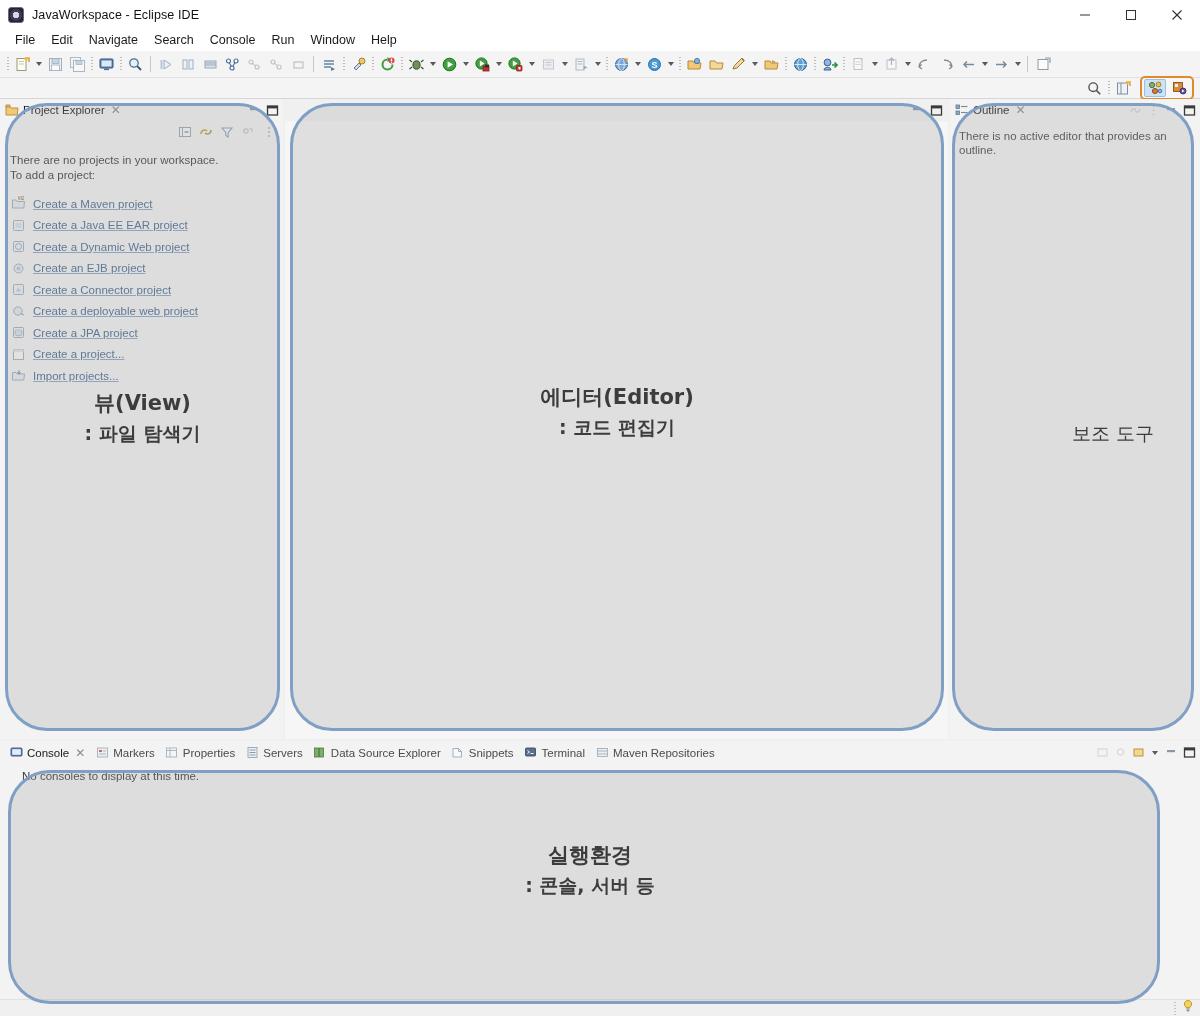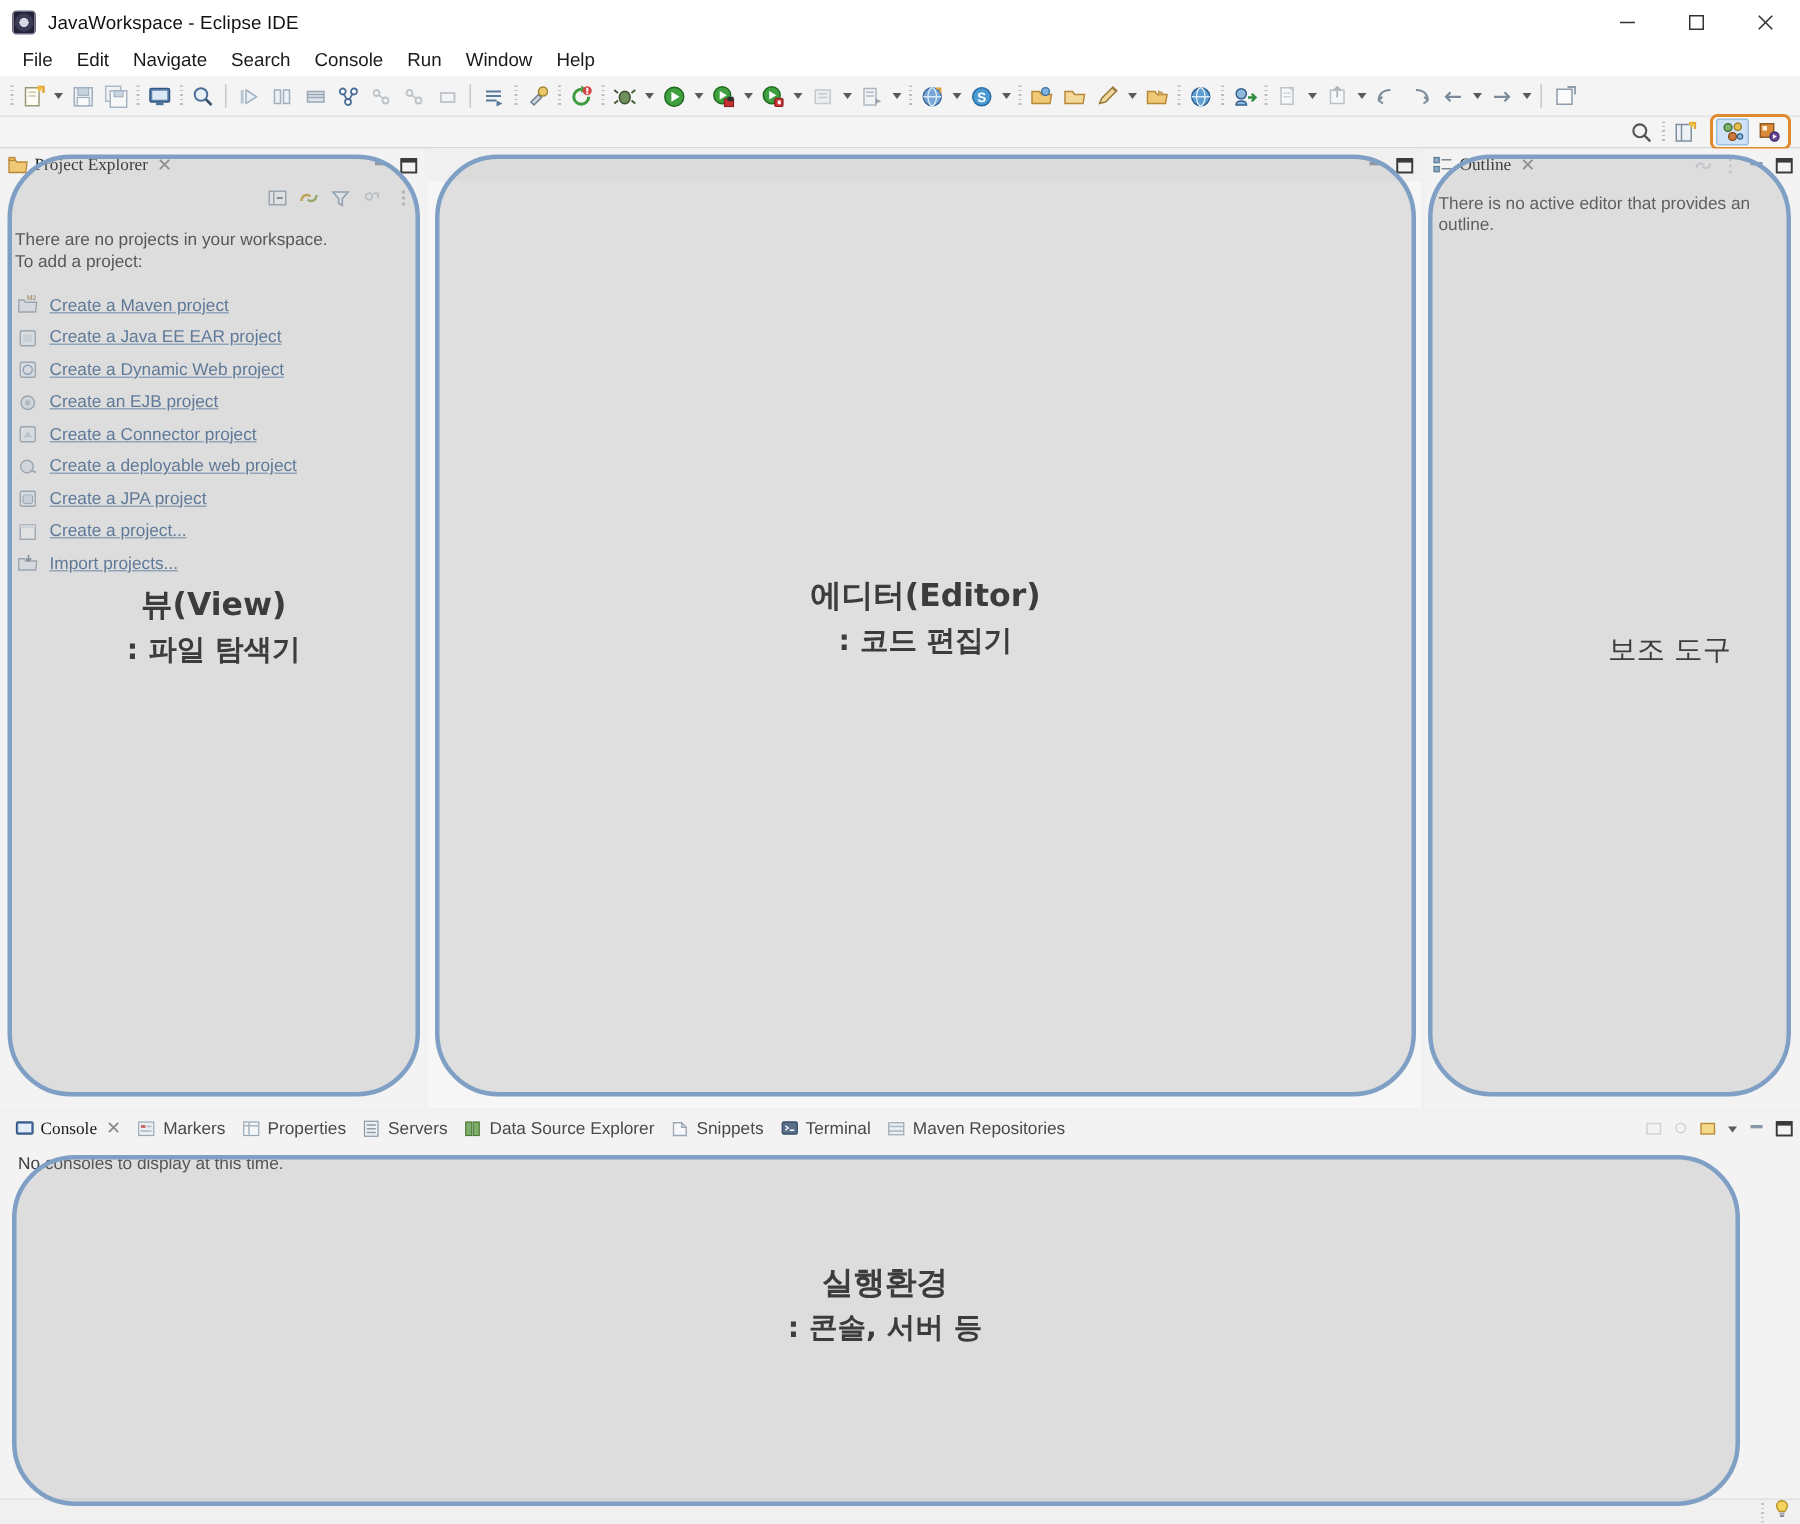--- a/index.html
+++ b/index.html
@@ -71,21 +71,21 @@
   .persp-btn { width: 22px; height: 18px; display: flex; align-items: center; justify-content: center; }
   .persp-btn.active { background: #cfe2f5; border: 1px solid #9cc0e0; border-radius: 2px; }
 
   
   .panel { position: absolute; background: #f6f6f6; }
   .panel-tabbar { display: flex; align-items: center; height: 22px; position: relative; }
   .tab {
     display: flex; align-items: center; gap: 4px; height: 22px;
     padding: 0 5px; font-size: 11.5px; color: #4a4a4a; white-space: nowrap;
   }
-  .tab.active { color: #1a1a1a; font-family: Liberation Serif, serif; }
+  .tab.active { color: #1a1a1a; }
   .tab .tab-x { font-size: 12px; color: #8a8a8a; margin-left: 2px; }
   .tab-icon { width: 14px; height: 14px; flex: none; display: flex; align-items: center; justify-content: center; }
   .tab-icon svg { display: block; }
   .panel-ctrls { margin-left: auto; display: flex; align-items: center; gap: 4px; padding-right: 4px; }
   .ctrl { width: 14px; height: 14px; display: flex; align-items: center; justify-content: center; }
 
   
   #project-explorer { left: 0; top: 99px; width: 283px; height: 640px; background: #f3f3f3; }
   .pe-toolbar { display: flex; align-items: center; justify-content: flex-end; height: 22px; gap: 7px; padding-right: 7px; }
   .pe-body { padding: 10px 10px 0 10px; font-size: 11.5px; color: #3b3b3b; }
@@ -103,21 +103,21 @@
   .editor-tabstrip { height: 22px; background: #f0f0f0; display: flex; align-items: center; justify-content: flex-end; padding-right: 5px; gap: 5px; }
   .editor-canvas { position: absolute; left: 0; top: 22px; right: 0; bottom: 0; background: #f6f6f6; }
 
   
   #outline-panel { left: 950px; top: 99px; width: 250px; height: 640px; background: #f3f3f3; }
   .outline-body { padding: 8px 9px; font-size: 11.5px; color: #4a4a4a; line-height: 14px; }
 
   
   #console-panel { left: 0; top: 741px; width: 1200px; height: 258px; background: #f3f3f3; }
   .console-tabs { display: flex; align-items: center; height: 23px; padding-left: 4px; }
-  .console-body { padding: 6px 12px; font-size: 11.5px; color: #3b3b3b; }
+  .console-body { padding: 6px 22px; font-size: 11.5px; color: #3b3b3b; }
 
   
   .statusbar {
     position: absolute; left: 0; bottom: 0; width: 1200px; height: 17px;
     background: #f0f0f0; border-top: 1px solid #e0e0e0;
     display: flex; align-items: center; justify-content: flex-end; padding-right: 5px;
   }
   .status-sep { width: 2px; height: 13px; margin-right: 5px;
     background-image: repeating-linear-gradient(to bottom, #c4c4c4 0 1px, transparent 1px 3px); }
 

